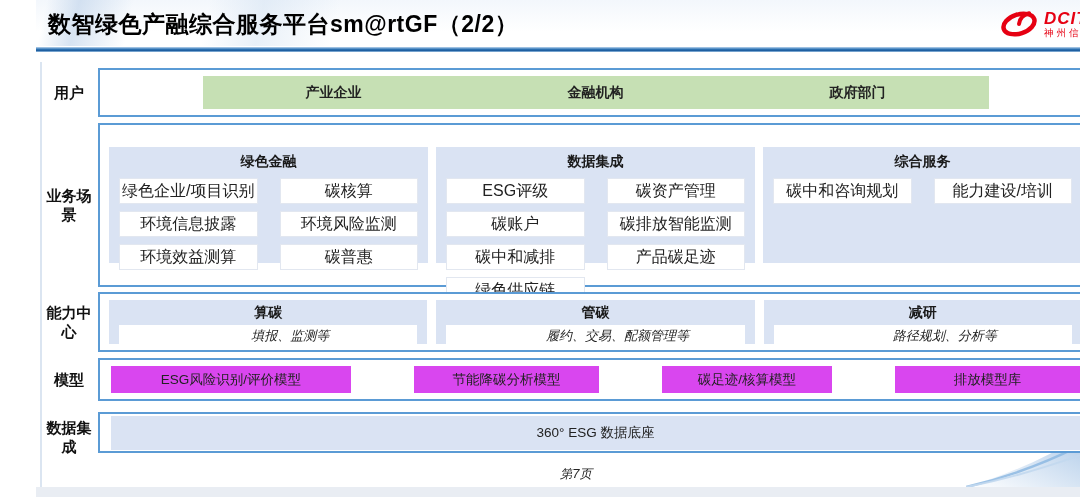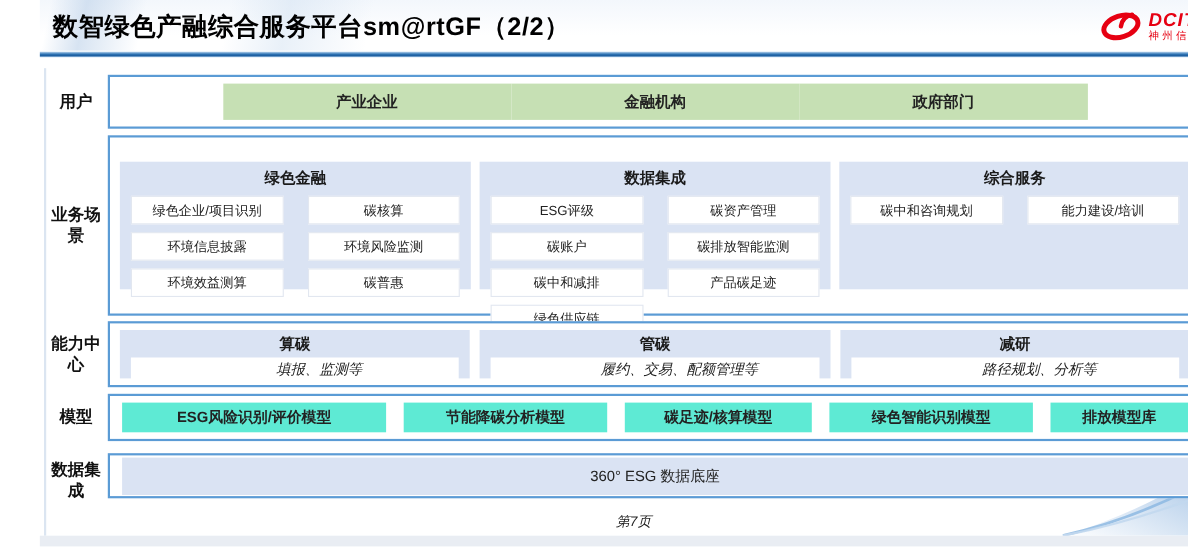--- a/index.html
+++ b/index.html
@@ -49,35 +49,35 @@
     display:flex; align-items:center; justify-content:center;
     font-size:14px; font-weight:bold; color:#222;
   }
   
   .scen-frame{ top:123px; height:164px; display:flex; gap:8px; padding:22px 9px; }
   .panel{ flex:1; background:#dae3f3; padding:4px 10px 8px; }
   .panel-title{ text-align:center; font-weight:bold; font-size:14px; margin:2px 0 7px; }
   .item-grid{ display:grid; grid-template-columns:1fr 1fr; column-gap:22px; row-gap:7px; align-content:start; }
   .white-box{
     background:#fff; border:1px solid #e2e7f0; height:26px;
-    display:flex; align-items:center; justify-content:center; font-size:12px; color:#222;
+    display:flex; align-items:center; justify-content:center; font-size:16px; color:#222;
   }
   
   .cap-frame{ top:292px; height:60px; display:flex; gap:9px; padding:6px 9px; }
   .cap-panel{ flex:1; background:#dae3f3; padding:3px 10px 6px; }
   .cap-title{ text-align:center; font-weight:bold; font-size:14px; margin:1px 0 3px; }
   .cap-desc{
     background:#fff; height:22px; display:flex; align-items:center; justify-content:center;
     font-style:italic; font-size:13px; color:#222;padding-left:44px;
   }
   
   .model-frame{ top:358px; height:43px; display:flex; align-items:center; justify-content:space-between; padding:0 11px; }
   .model-box{
-    background:#5eead4; height:27px; display:flex; align-items:center; justify-content:center;
-    font-size:13.5px; color:#222;font-weight:bold;
+    background:#d946ef; height:27px; display:flex; align-items:center; justify-content:center;
+    font-size:13.5px; color:#222;
   }
   .model-box:nth-child(1){ width:240px; }
   .model-box:nth-child(2){ width:185px; }
   .model-box:nth-child(3){ width:170px; }
   .model-box:nth-child(4){ width:185px; }
   .model-box:nth-child(5){ width:125px; }
   
   .data-frame{ top:412px; height:41px; display:flex; align-items:center; padding:12px 11px;text-align:right; }
   .data-box{
     flex:1; height:34px; background:#dae3f3;
@@ -173,21 +173,20 @@
     <div class="cap-panel">
       <div class="cap-title">减研</div>
       <div class="cap-desc">路径规划、分析等</div>
     </div>
   </div>
 
   <div class="frame model-frame">
     <div class="model-box">ESG风险识别/评价模型</div>
     <div class="model-box">节能降碳分析模型</div>
     <div class="model-box">碳足迹/核算模型</div>
-    <div class="model-box">绿色智能识别模型</div>
     <div class="model-box">排放模型库</div>
   </div>
 
   <div class="frame data-frame">
     <div class="data-box">360° ESG 数据底座</div>
   </div>
 
   <div class="page-footer">第7页</div>
 
   <div class="corner-waves">

